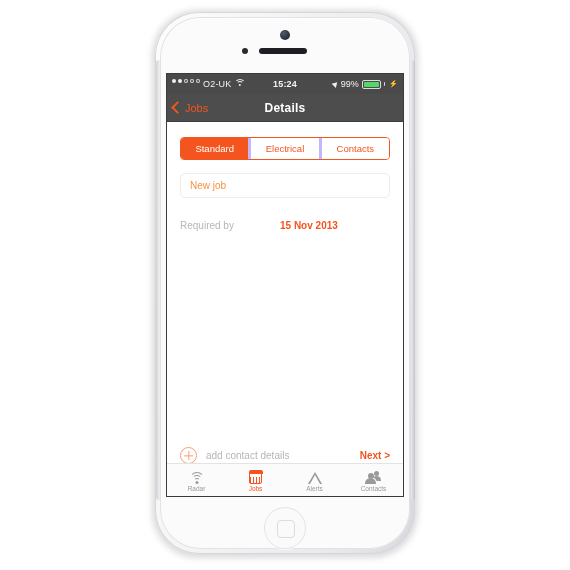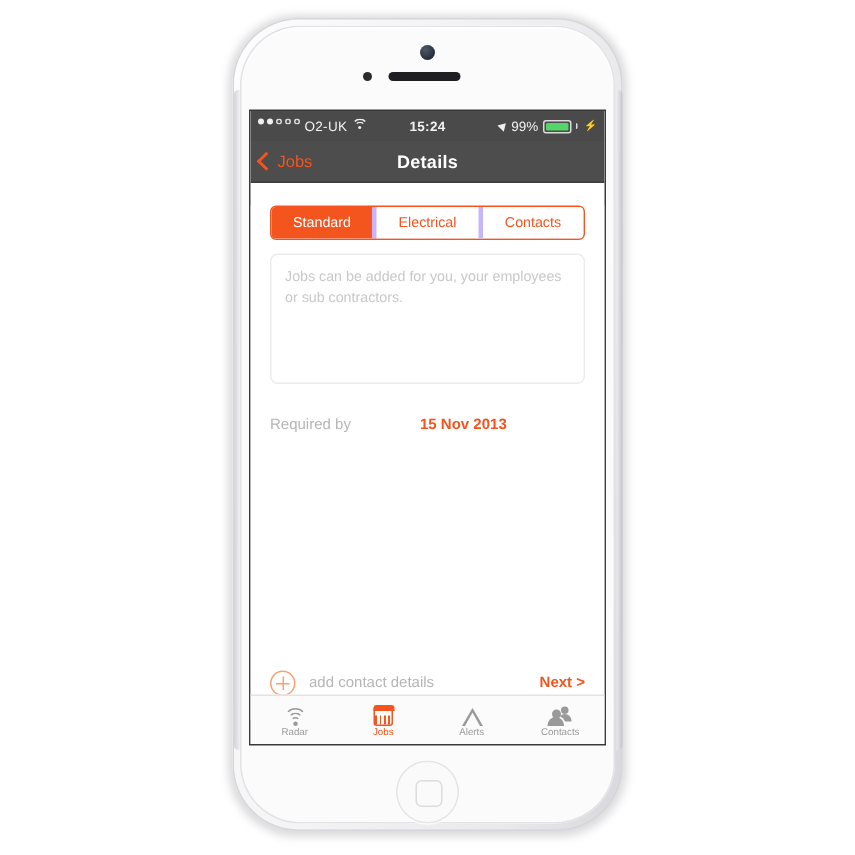--- a/index.html
+++ b/index.html
@@ -430,24 +430,24 @@
           <span>Standard</span>
         </div>
         <div class="seg">
           <span>Electrical</span>
         </div>
         <div class="seg">
           <span>Contacts</span>
         </div>
       </div>
 
-
-      <div class="textarea">
-        <span>Jobs can be added for you, your employees or sub contractors.</span>
-      </div>
+      <div class="field">
+        <span>New job</span>
+      </div>
+
 
       <div class="required-row">
         <span class="required-label">Required by</span>
         <span class="required-value">15 Nov 2013</span>
       </div>
 
       <div class="bottom-row">
         <span class="plus-ico"></span>
         <span class="add-label">add contact details</span>
         <span class="next-label">Next &gt;</span>

